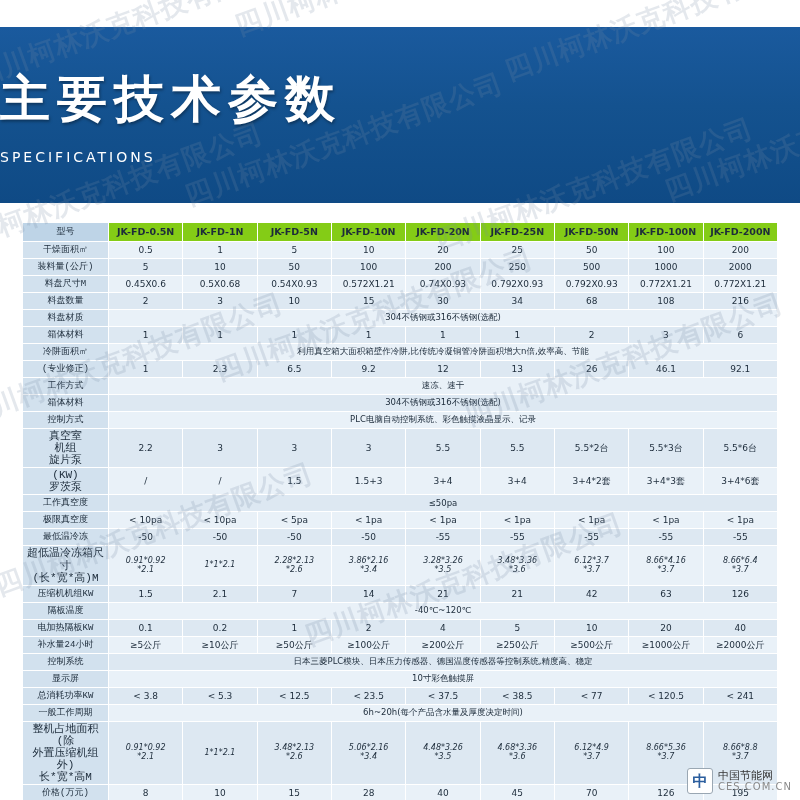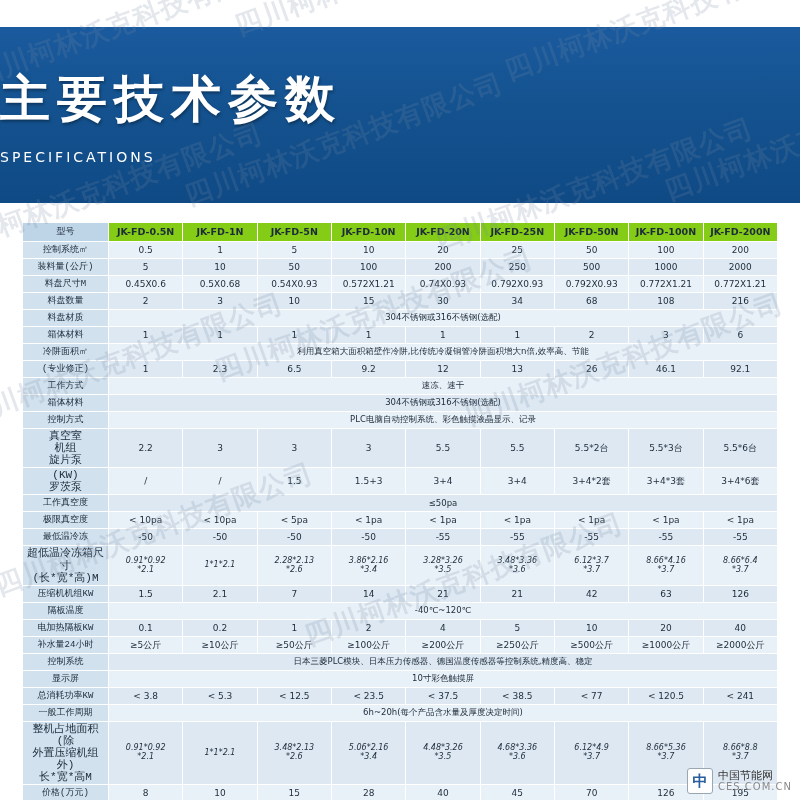--- a/index.html
+++ b/index.html
@@ -153,21 +153,21 @@
             <th>JK-FD-10N</th>
             <th>JK-FD-20N</th>
             <th>JK-FD-25N</th>
             <th>JK-FD-50N</th>
             <th>JK-FD-100N</th>
             <th>JK-FD-200N</th>
           </tr>
       </thead>
       <tbody id="body-rows">
           <tr>
-            <td class="label">控制系统㎡</td>
+            <td class="label">干燥面积㎡</td>
             <td>0.5</td>
             <td>1</td>
             <td>5</td>
             <td>10</td>
             <td>20</td>
             <td>25</td>
             <td>50</td>
             <td>100</td>
             <td>200</td>
           </tr>

